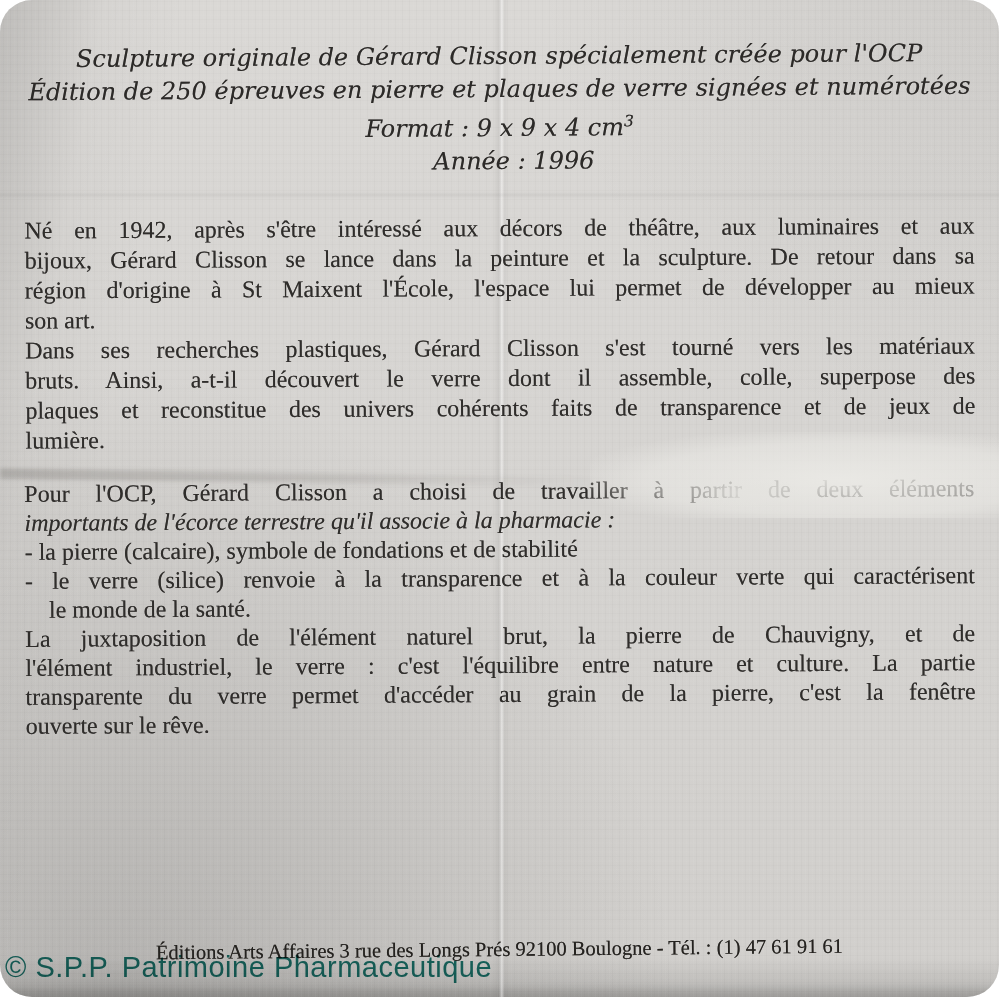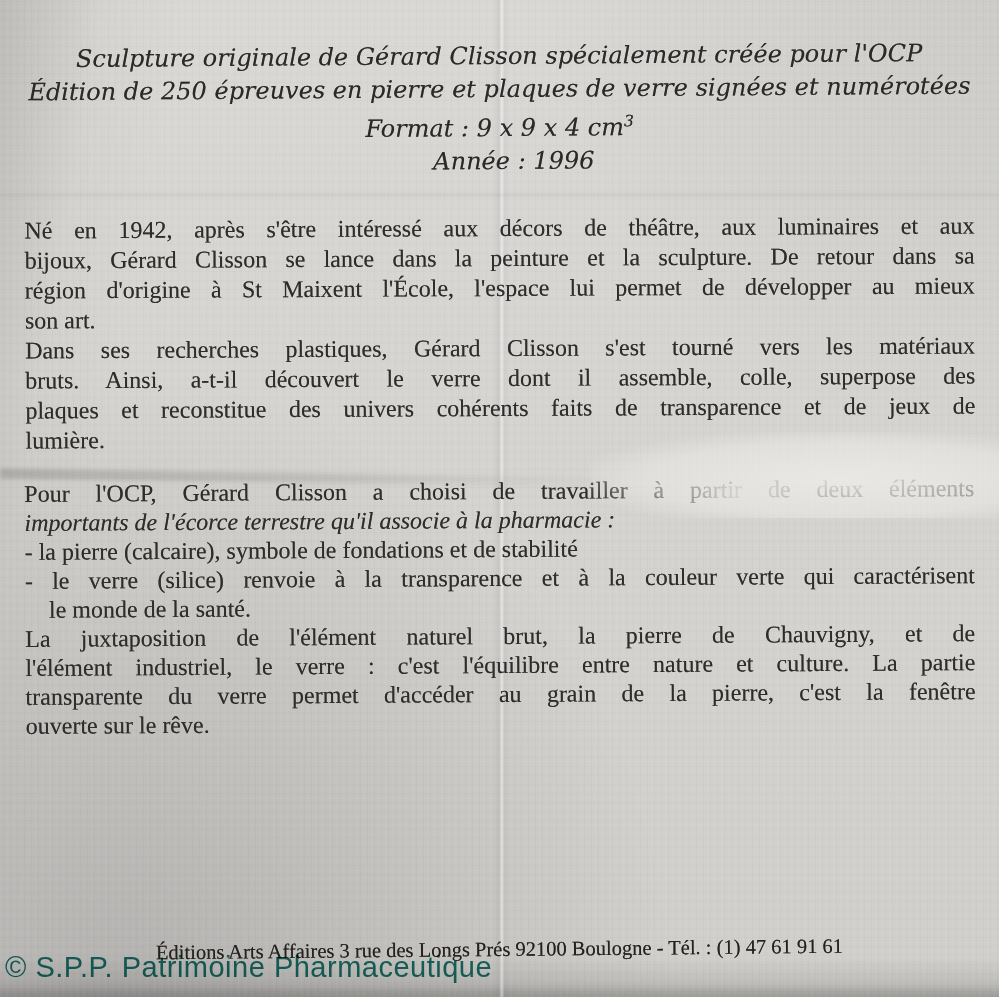--- a/index.html
+++ b/index.html
@@ -1,19 +1,20 @@
 <!DOCTYPE html>
 <html><head>
 <meta charset="utf-8">
 <style>
   html,body{margin:0;padding:0;}
   #stage{
     position:relative;width:999px;height:997px;overflow:hidden;
     background:#d8d6d3;
     font-family:"Liberation Serif", serif;
+    border-radius:32px;
   }
   
   .shade{position:absolute;inset:0;pointer-events:none;}
   .shade-main{
     background:
       linear-gradient(100deg, rgba(0,0,0,0.13), rgba(0,0,0,0.02) 9%, rgba(0,0,0,0) 16%),
       linear-gradient(to top, rgba(30,30,28,0.30), rgba(30,30,28,0.10) 14px, rgba(30,30,28,0) 40px),
       radial-gradient(ellipse at 12% 102%, rgba(20,20,20,0.16), rgba(20,20,20,0) 45%),
       radial-gradient(ellipse at 105% -5%, rgba(20,20,20,0.07), rgba(20,20,20,0) 35%),
       linear-gradient(to bottom, rgba(255,255,255,0.05), rgba(0,0,0,0.03) 92%);

